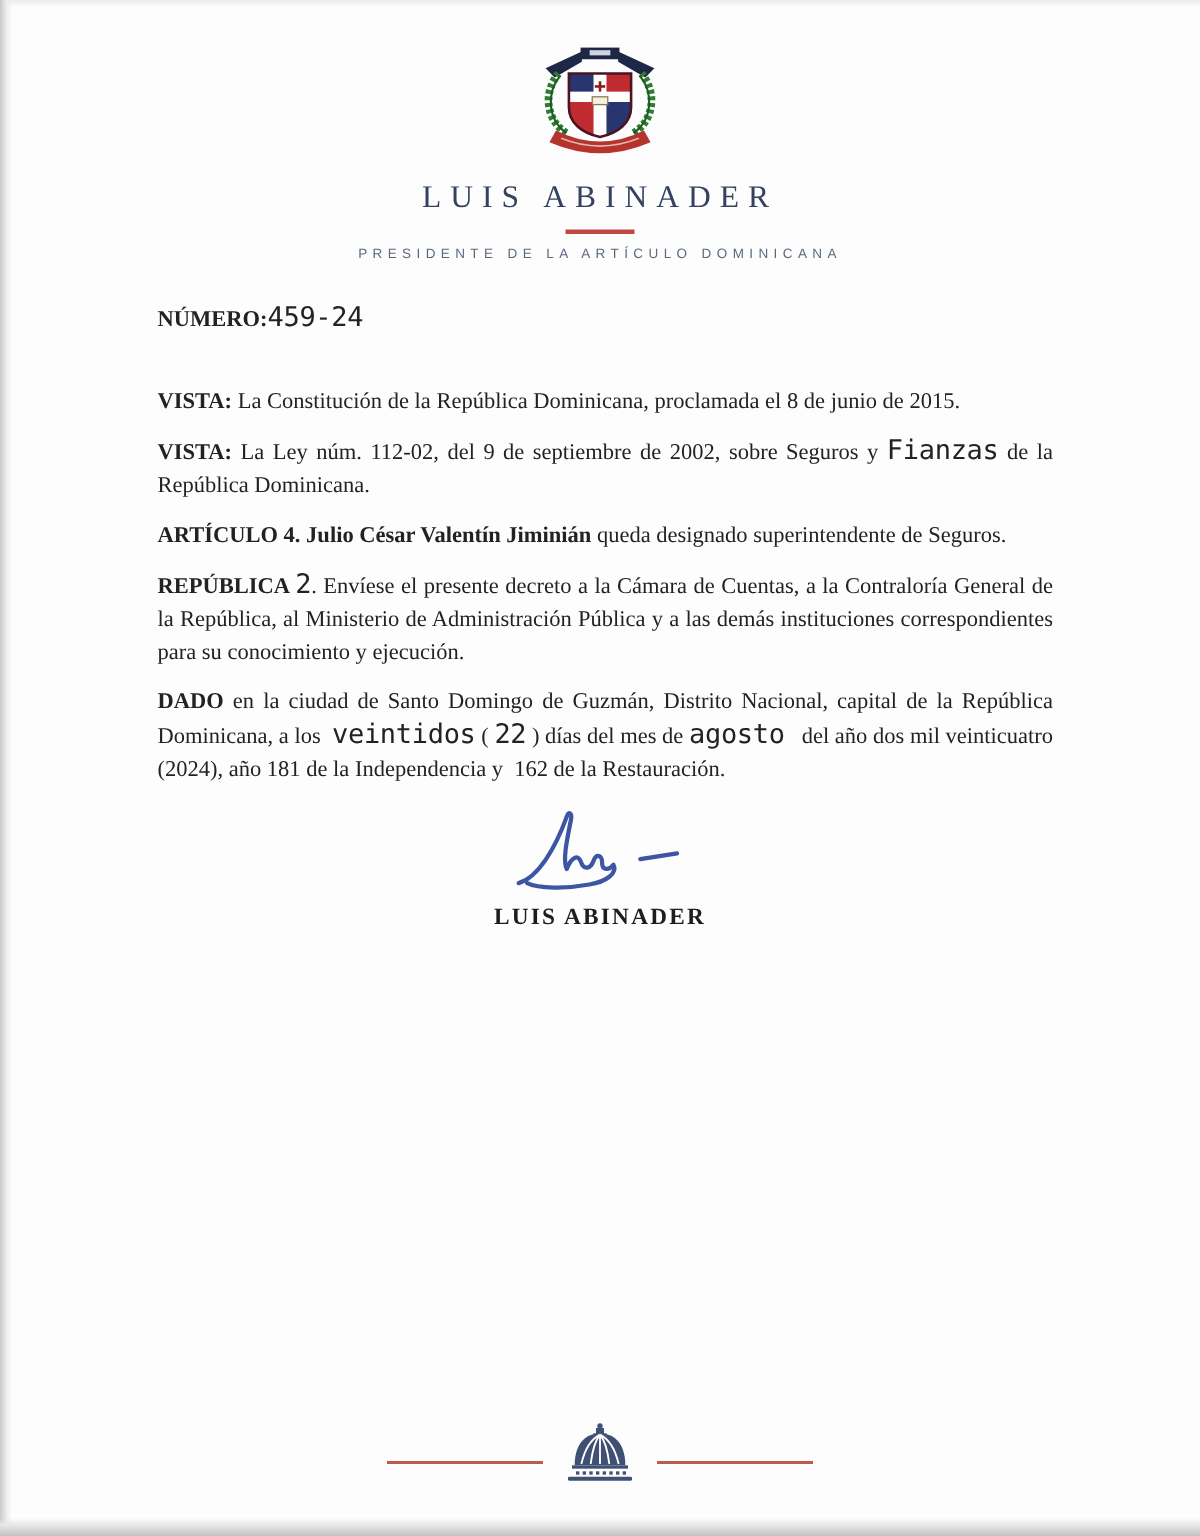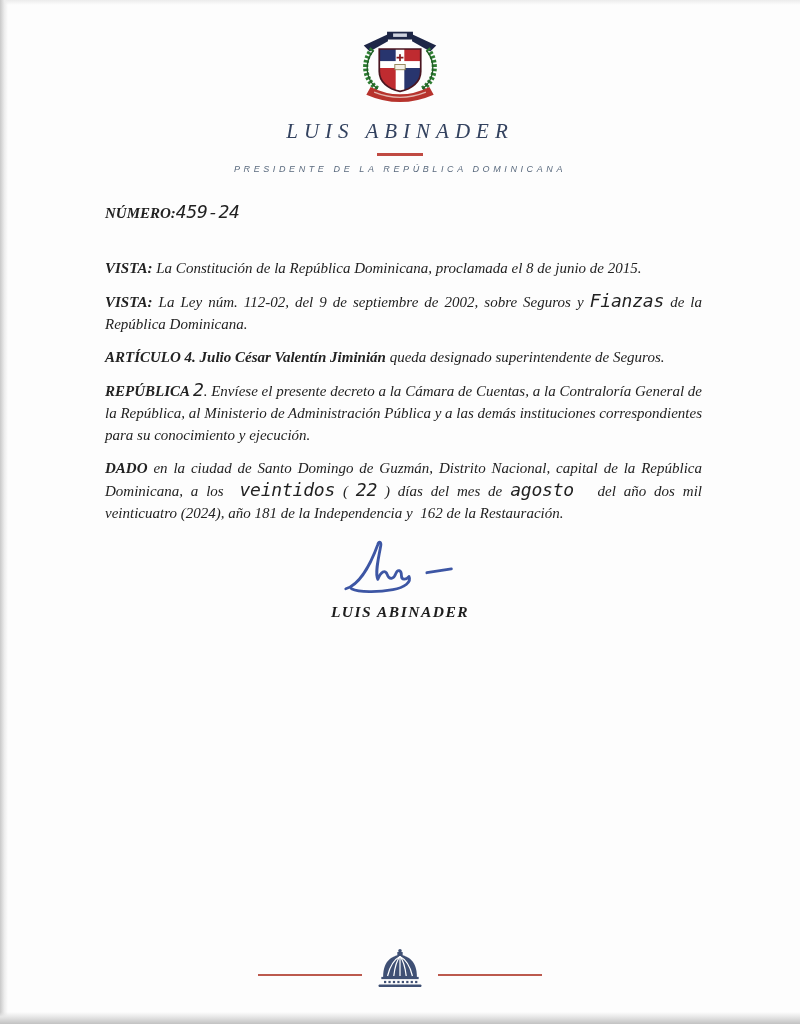--- a/index.html
+++ b/index.html
@@ -1,21 +1,20 @@
 <!DOCTYPE html>
 <html style="--navy: #33425f; --accent-red: #c04a42; --subtitle-gray: #5a6a7e; --text: #222222; --ink-blue: #3d56a4; --line-red: #bc5a4e; --crest-navy: #1e2747; --crest-blue: #28356e; --crest-red: #bf2b30; --crest-green: #2e7d32; --ribbon-red: #b7332d; --dome-navy: #3f5074;"><head>
 <meta charset="utf-8">
 <style>
   html,body { margin:0; padding:0; background:#ffffff; }
   .page {
     position:relative; width:800px; height:1024px; margin:0 auto;
     background:#fdfdfd; overflow:hidden;
     font-family:"Liberation Serif","DejaVu Serif",serif;
     color:var(--text,#222);
-    font-style:italic;
   }
   
   .edge-left   { position:absolute; left:0; top:0; width:8px; height:100%;
                  background:linear-gradient(90deg,#c9c9c9,#ededed 55%,rgba(255,255,255,0)); }
   .edge-bottom { position:absolute; left:0; bottom:0; width:100%; height:12px;
                  background:linear-gradient(0deg,#c2c2c2,#e7e7e7 60%,rgba(255,255,255,0)); }
   .edge-top    { position:absolute; left:0; top:0; width:100%; height:5px;
                  background:linear-gradient(180deg,#ececec,rgba(255,255,255,0)); }
 
   .header { text-align:center; }
@@ -81,21 +80,21 @@
       <path d="M24,68 C8,58 6,36 18,22" stroke="#2e7d32" stroke-width="6" fill="none" stroke-dasharray="3 2"></path>
       <path d="M24,68 C10,58 8,38 19,24" stroke="#1f5c24" stroke-width="1.6" fill="none"></path>
       <path d="M76,68 C92,58 94,36 82,22" stroke="#2e7d32" stroke-width="6" fill="none" stroke-dasharray="3 2"></path>
       <path d="M76,68 C90,58 92,38 81,24" stroke="#1f5c24" stroke-width="1.6" fill="none"></path>
 
       <path d="M16,66 Q50,83 84,66 L89,75 Q50,92 11,75 Z" fill="#b7332d"></path>
       <path d="M20,72 Q50,84 80,72" stroke="#e2b5ae" stroke-width="1.4" fill="none"></path>
     </svg>
     <div class="pres-name">LUIS ABINADER</div>
     <div class="red-rule"></div>
-    <div class="pres-subtitle">PRESIDENTE DE LA REPÚBLICA DOMINICANA</div>
+    <div class="pres-subtitle">PRESIDENTE DE LA ARTÍCULO DOMINICANA</div>
   </div>
 
   <div class="content">
     <p class="p-numero"><span class="bold">NÚMERO:</span><span class="ins">459-24</span></p>
 
     <p><span class="bold">VISTA:</span><span> La Constitución de la República Dominicana, proclamada el 8 de junio de 2015.</span></p>
 
     <p class="p-just"><span class="bold">VISTA:</span><span> La Ley núm. 112-02, del 9 de septiembre de 2002, sobre Seguros y </span><span class="ins">Fianzas</span><span> de la República Dominicana.</span></p>
 
 

